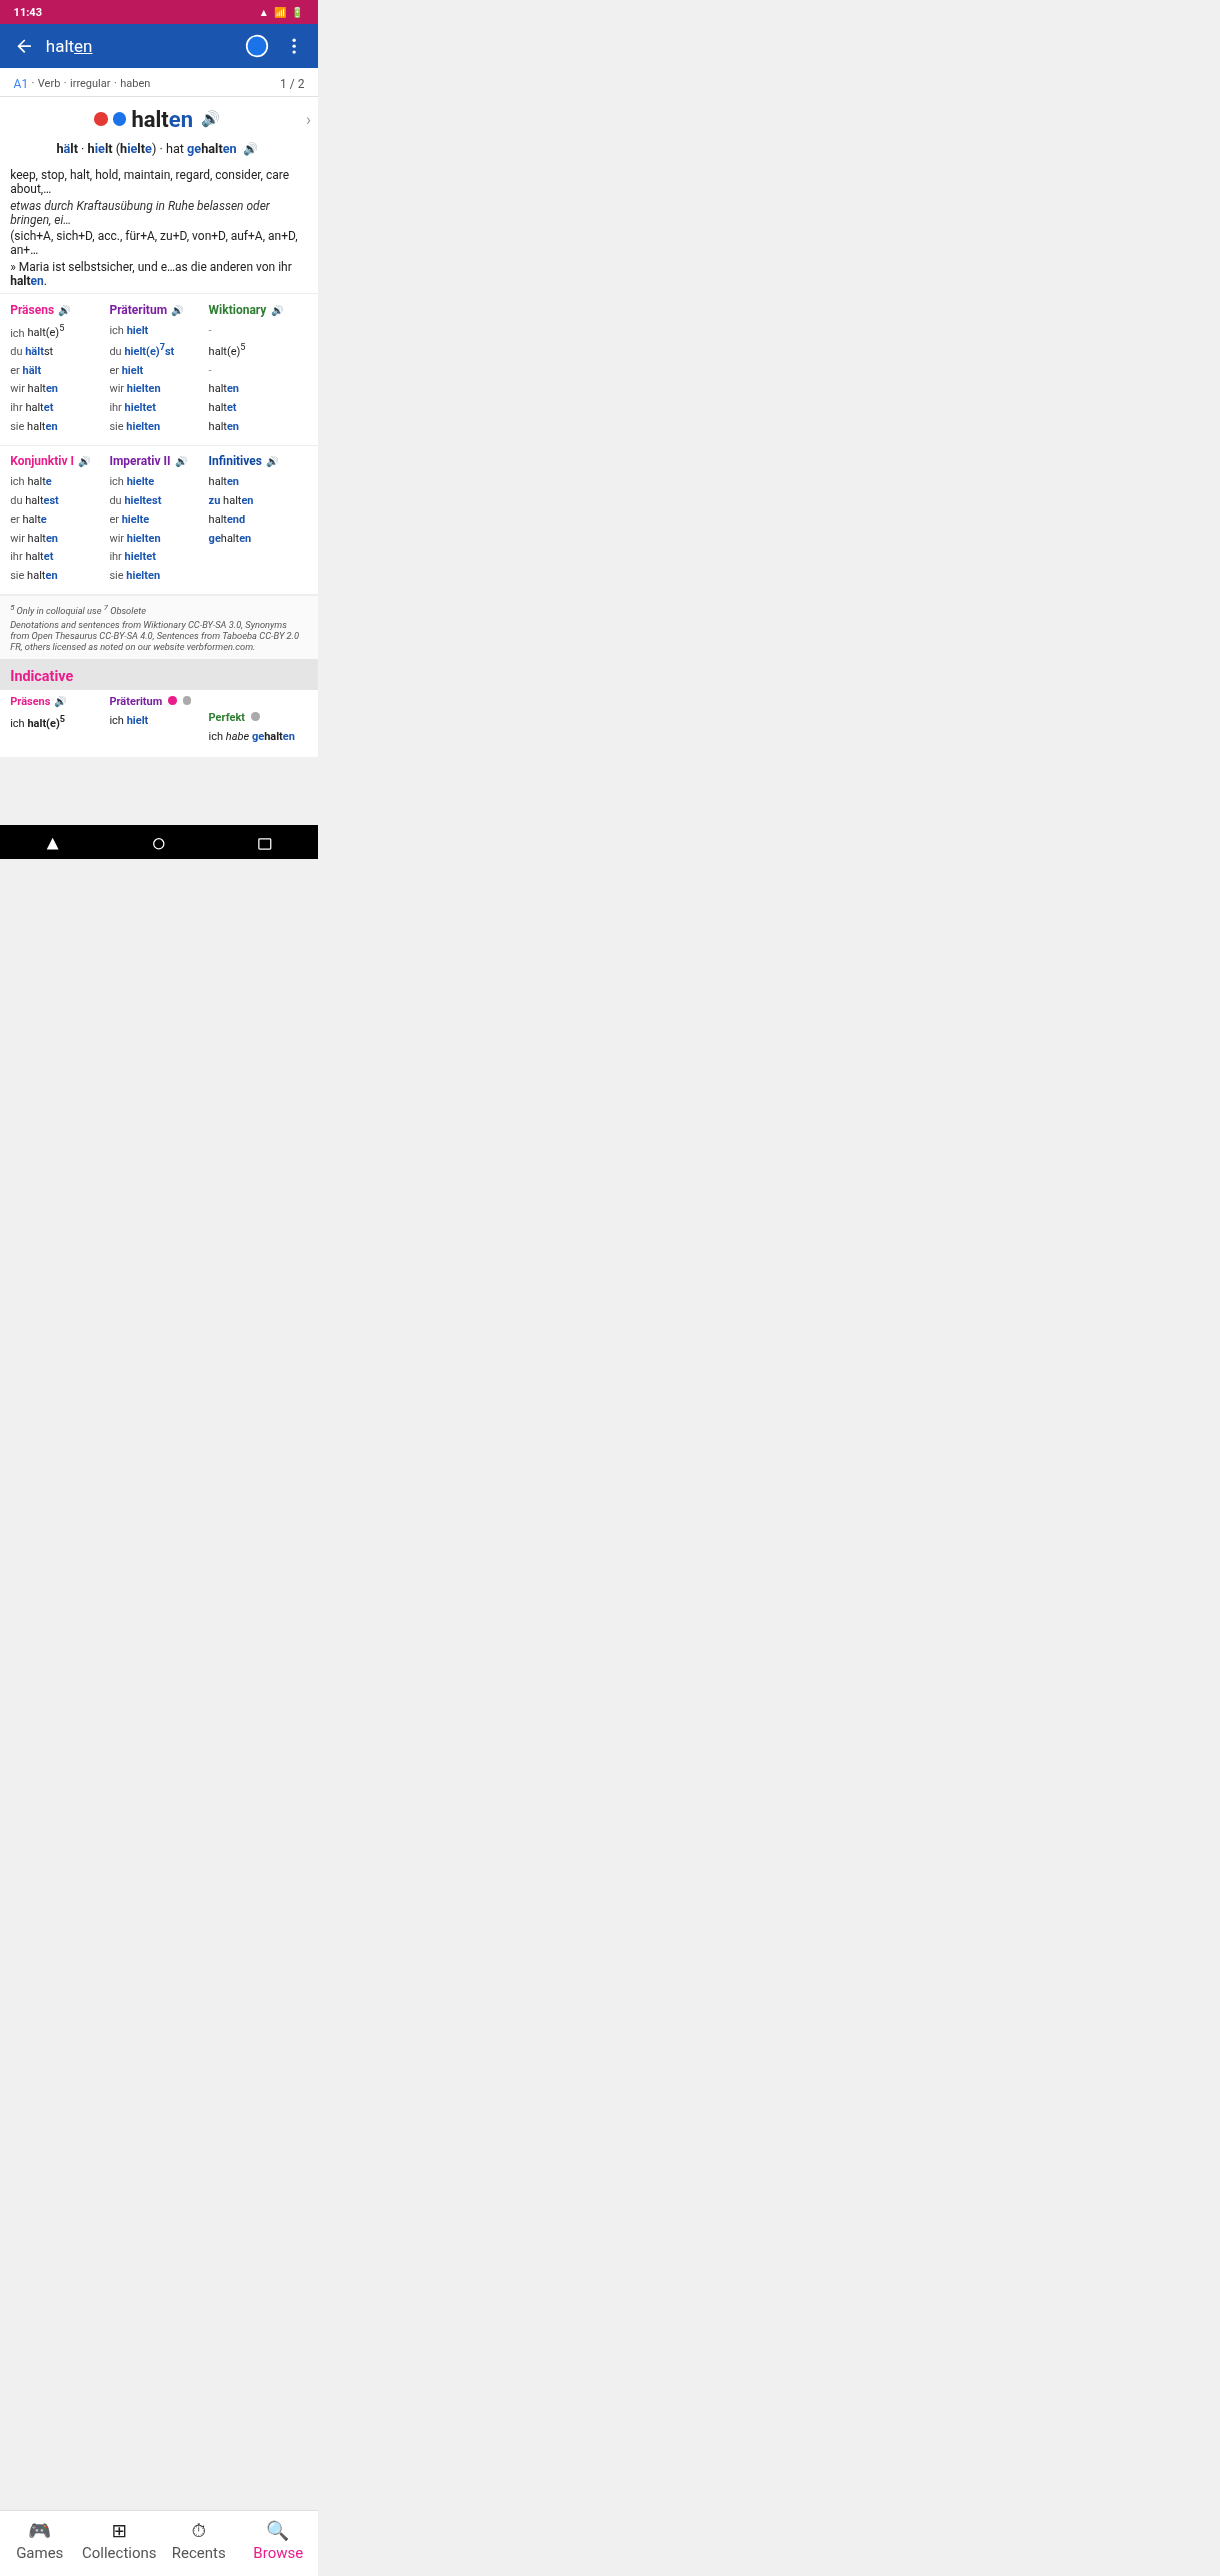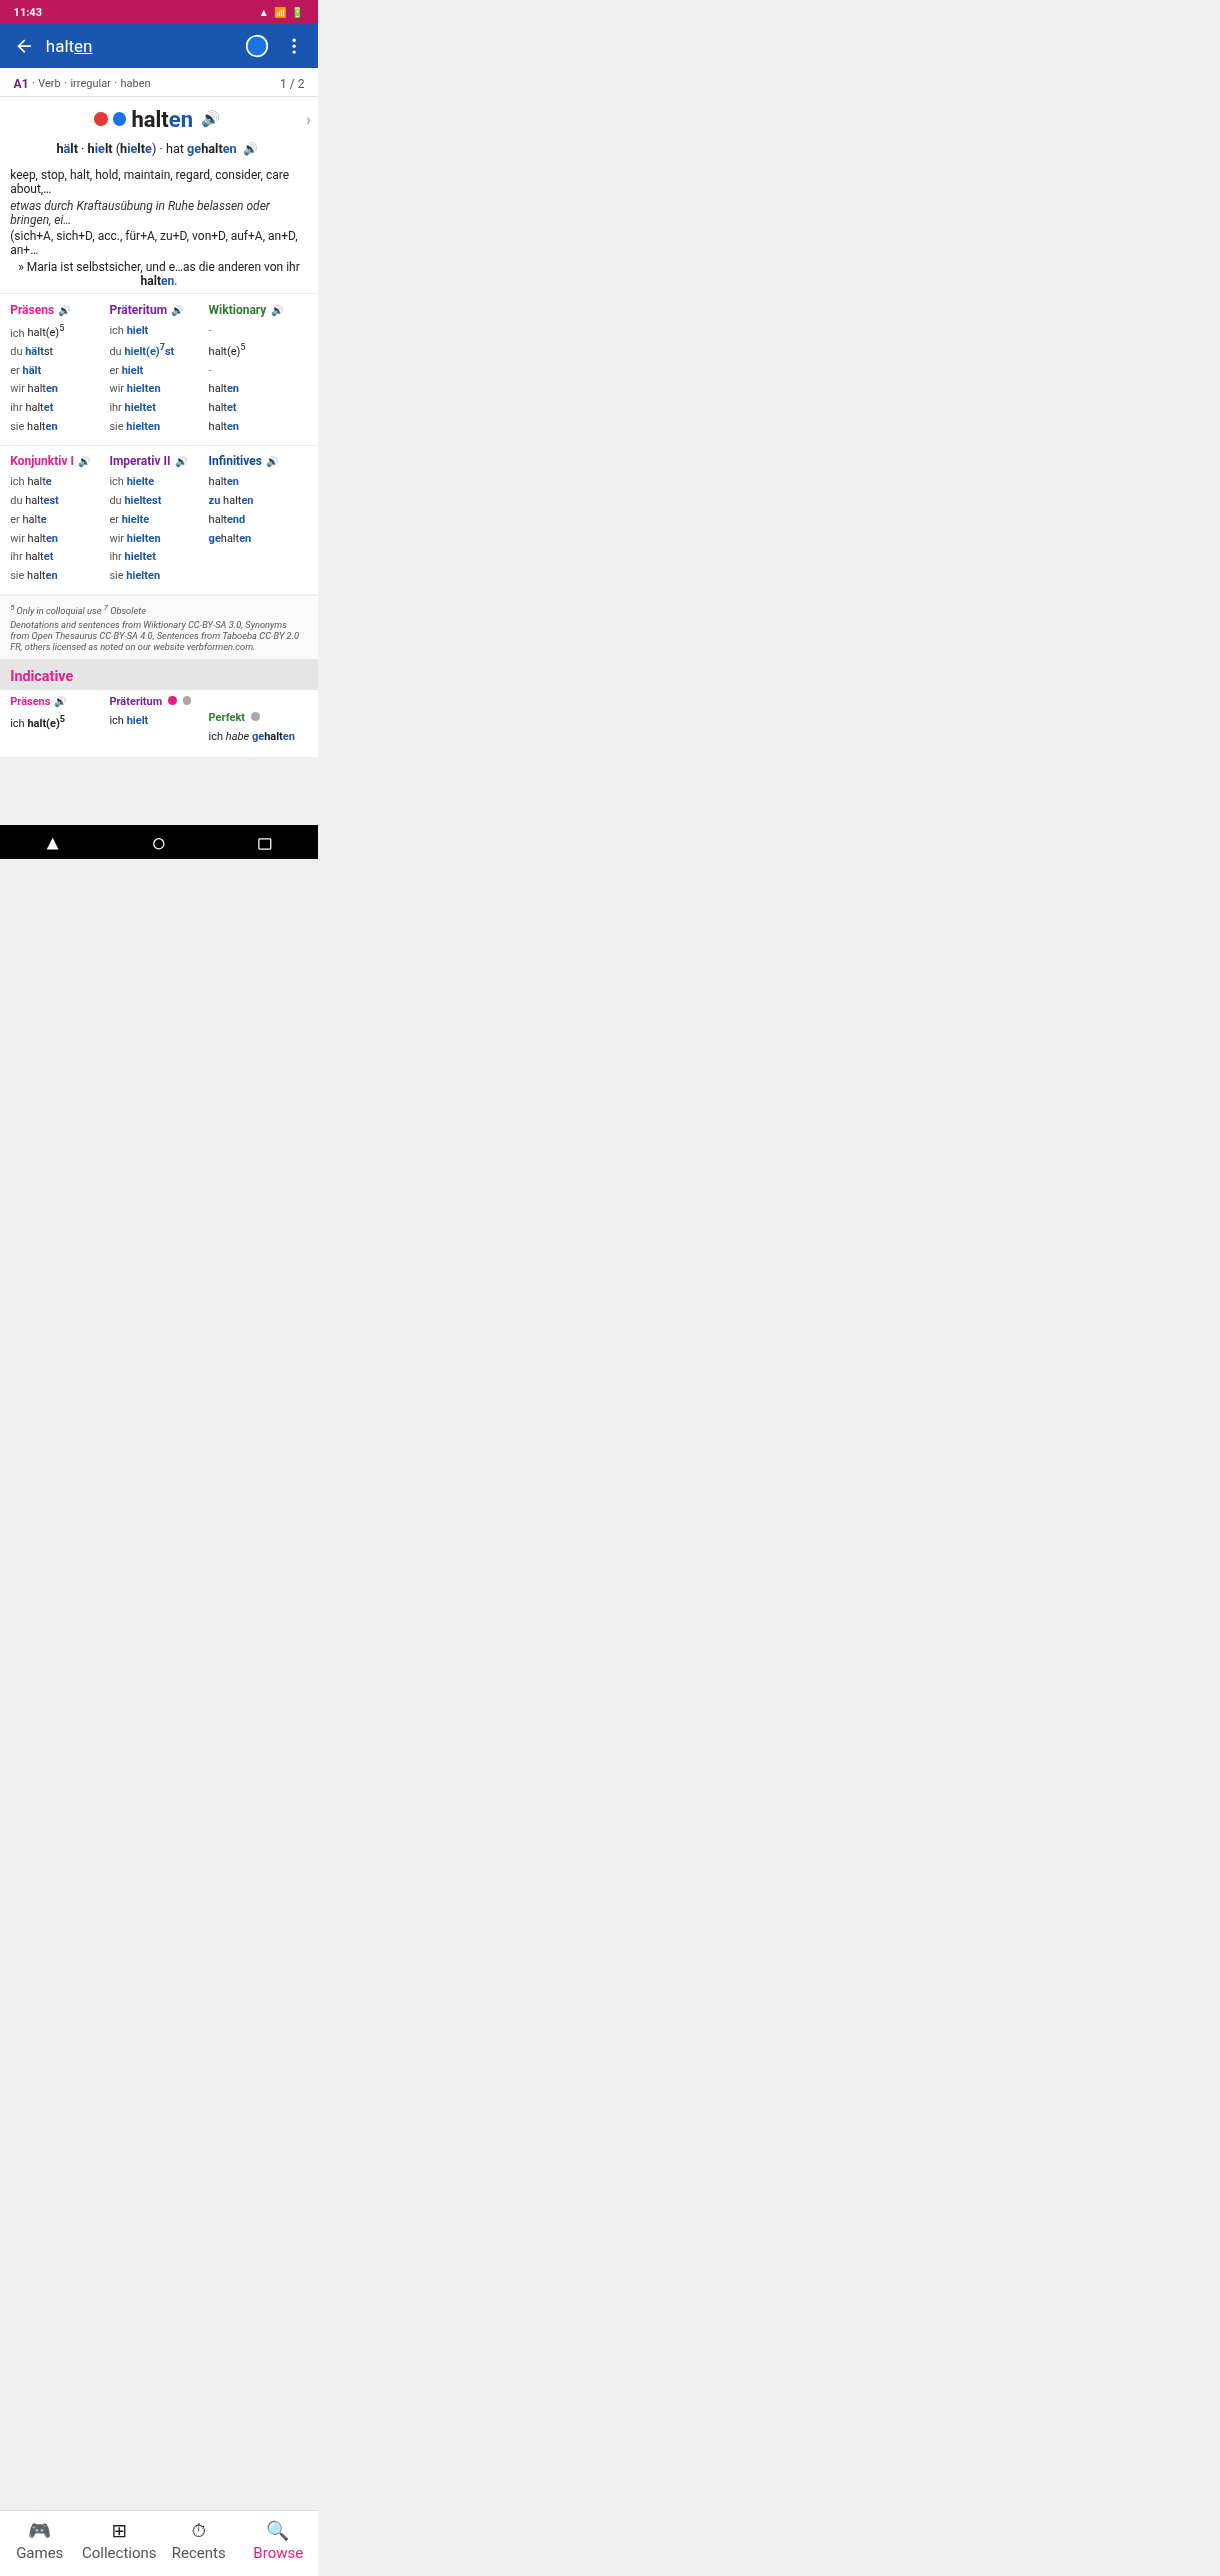--- a/index.html
+++ b/index.html
@@ -80,22 +80,22 @@
       justify-content: space-between;
       align-items: center;
     }
     .word-meta-left {
       display: flex;
       gap: 3.4px;
       align-items: center;
       flex-wrap: wrap;
     }
     .word-meta .level {
-      font-weight: bold;
-      color: #701a75;
+      font-weight: normal;
+      color: #3b82f6;
       font-size: 12px;
     }
     .page-num {
       font-size: 12px;
       color: #555;
     }
 
     
     .word-display-row {
       display: flex;
@@ -393,21 +393,21 @@
       (<b><span style="color:#222;">h</span><span class="h-bold">ie</span><span style="color:#222;">lt</span><span class="h-bold">e</span></b>)
       · hat 
       <b><span class="g-bold">ge</span><span style="color:#222;">halt</span><span class="g-bold">en</span></b>
       <button class="icon-btn" style="display:inline-flex;font-size:12px;">🔊</button>
     </div>
 
     <div class="definition">
       <div>keep, stop, halt, hold, maintain, regard, consider, care about,…</div>
       <div class="italic" style="margin-top:3px;">etwas durch Kraftausübung in Ruhe belassen oder bringen, ei…</div>
       <div style="margin-top:1.7px;">(sich+A, sich+D, acc., für+A, zu+D, von+D, auf+A, an+D, an+…</div>
-      <div style="margin-top:3.4px;text-align:center;">
+      <div style="margin-top:3.4px;">
         » Maria ist selbstsicher, und e…as die anderen von ihr <b>halt<span style="color:#1a56b0;font-weight:bold;">en</span></b>.
       </div>
     </div>
 
     <div class="conj-section">
       <div class="conj-grid">
 
         <div class="conj-col">
           <div class="conj-title pink">
             <span>Präsens</span>

